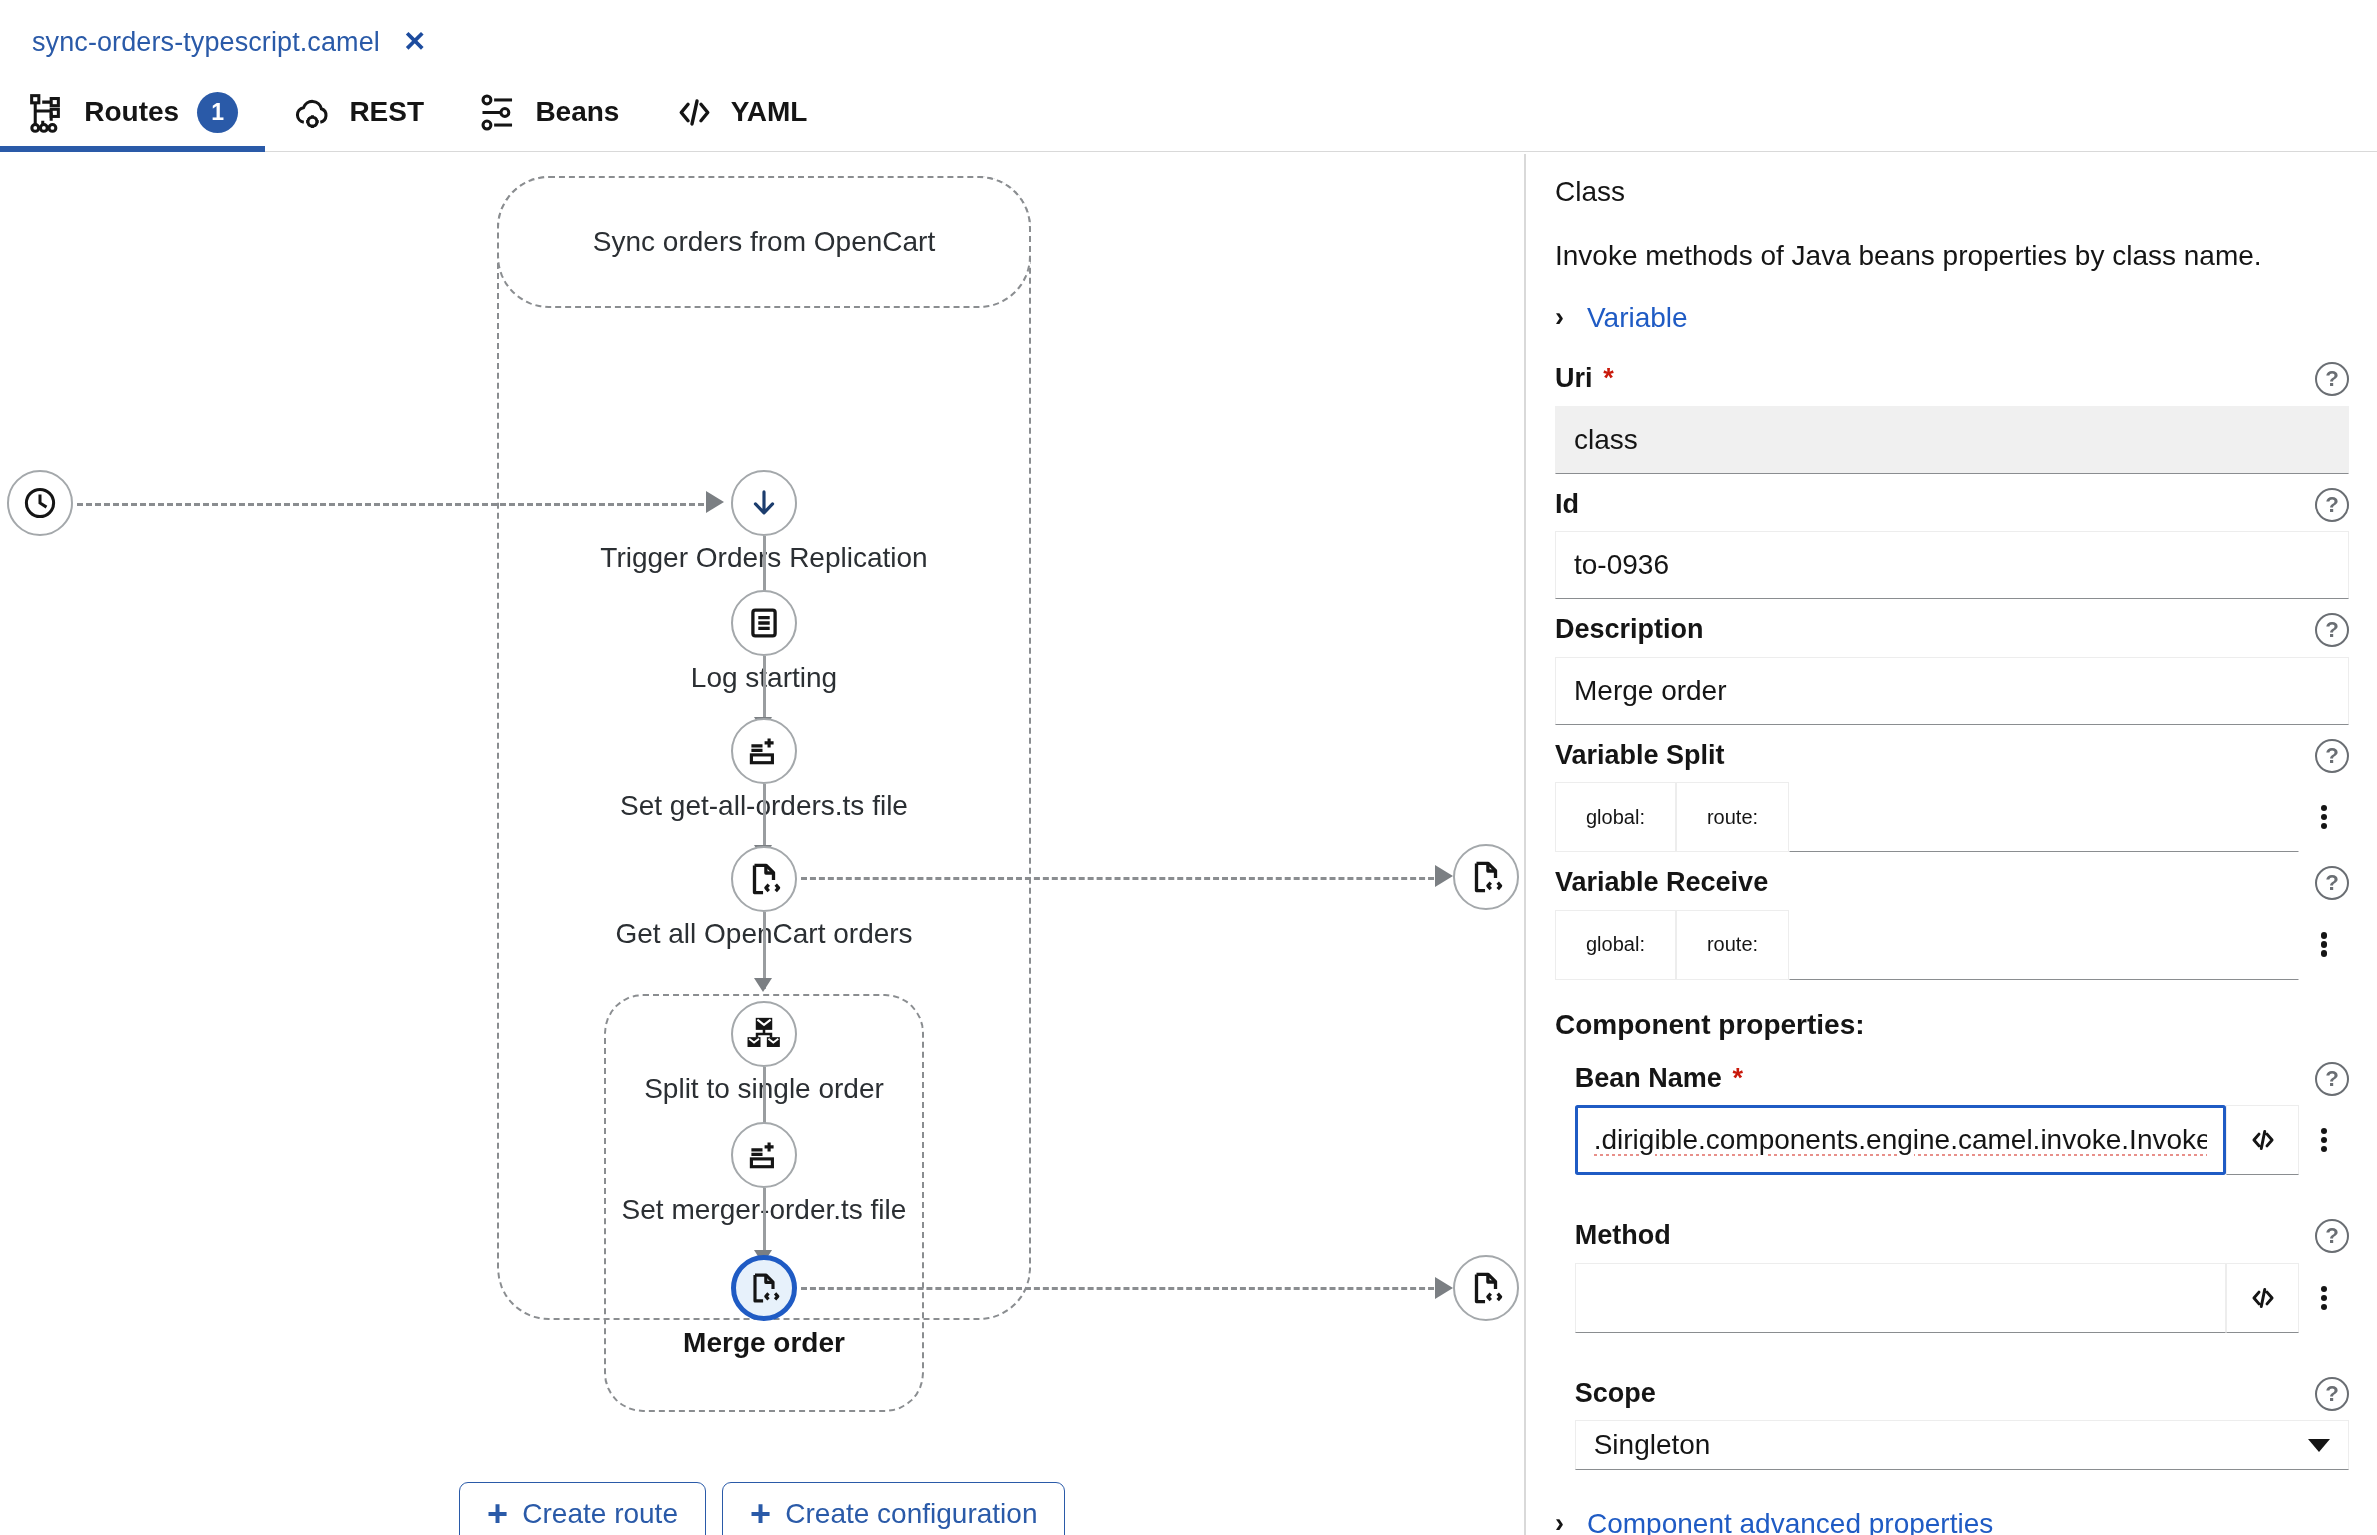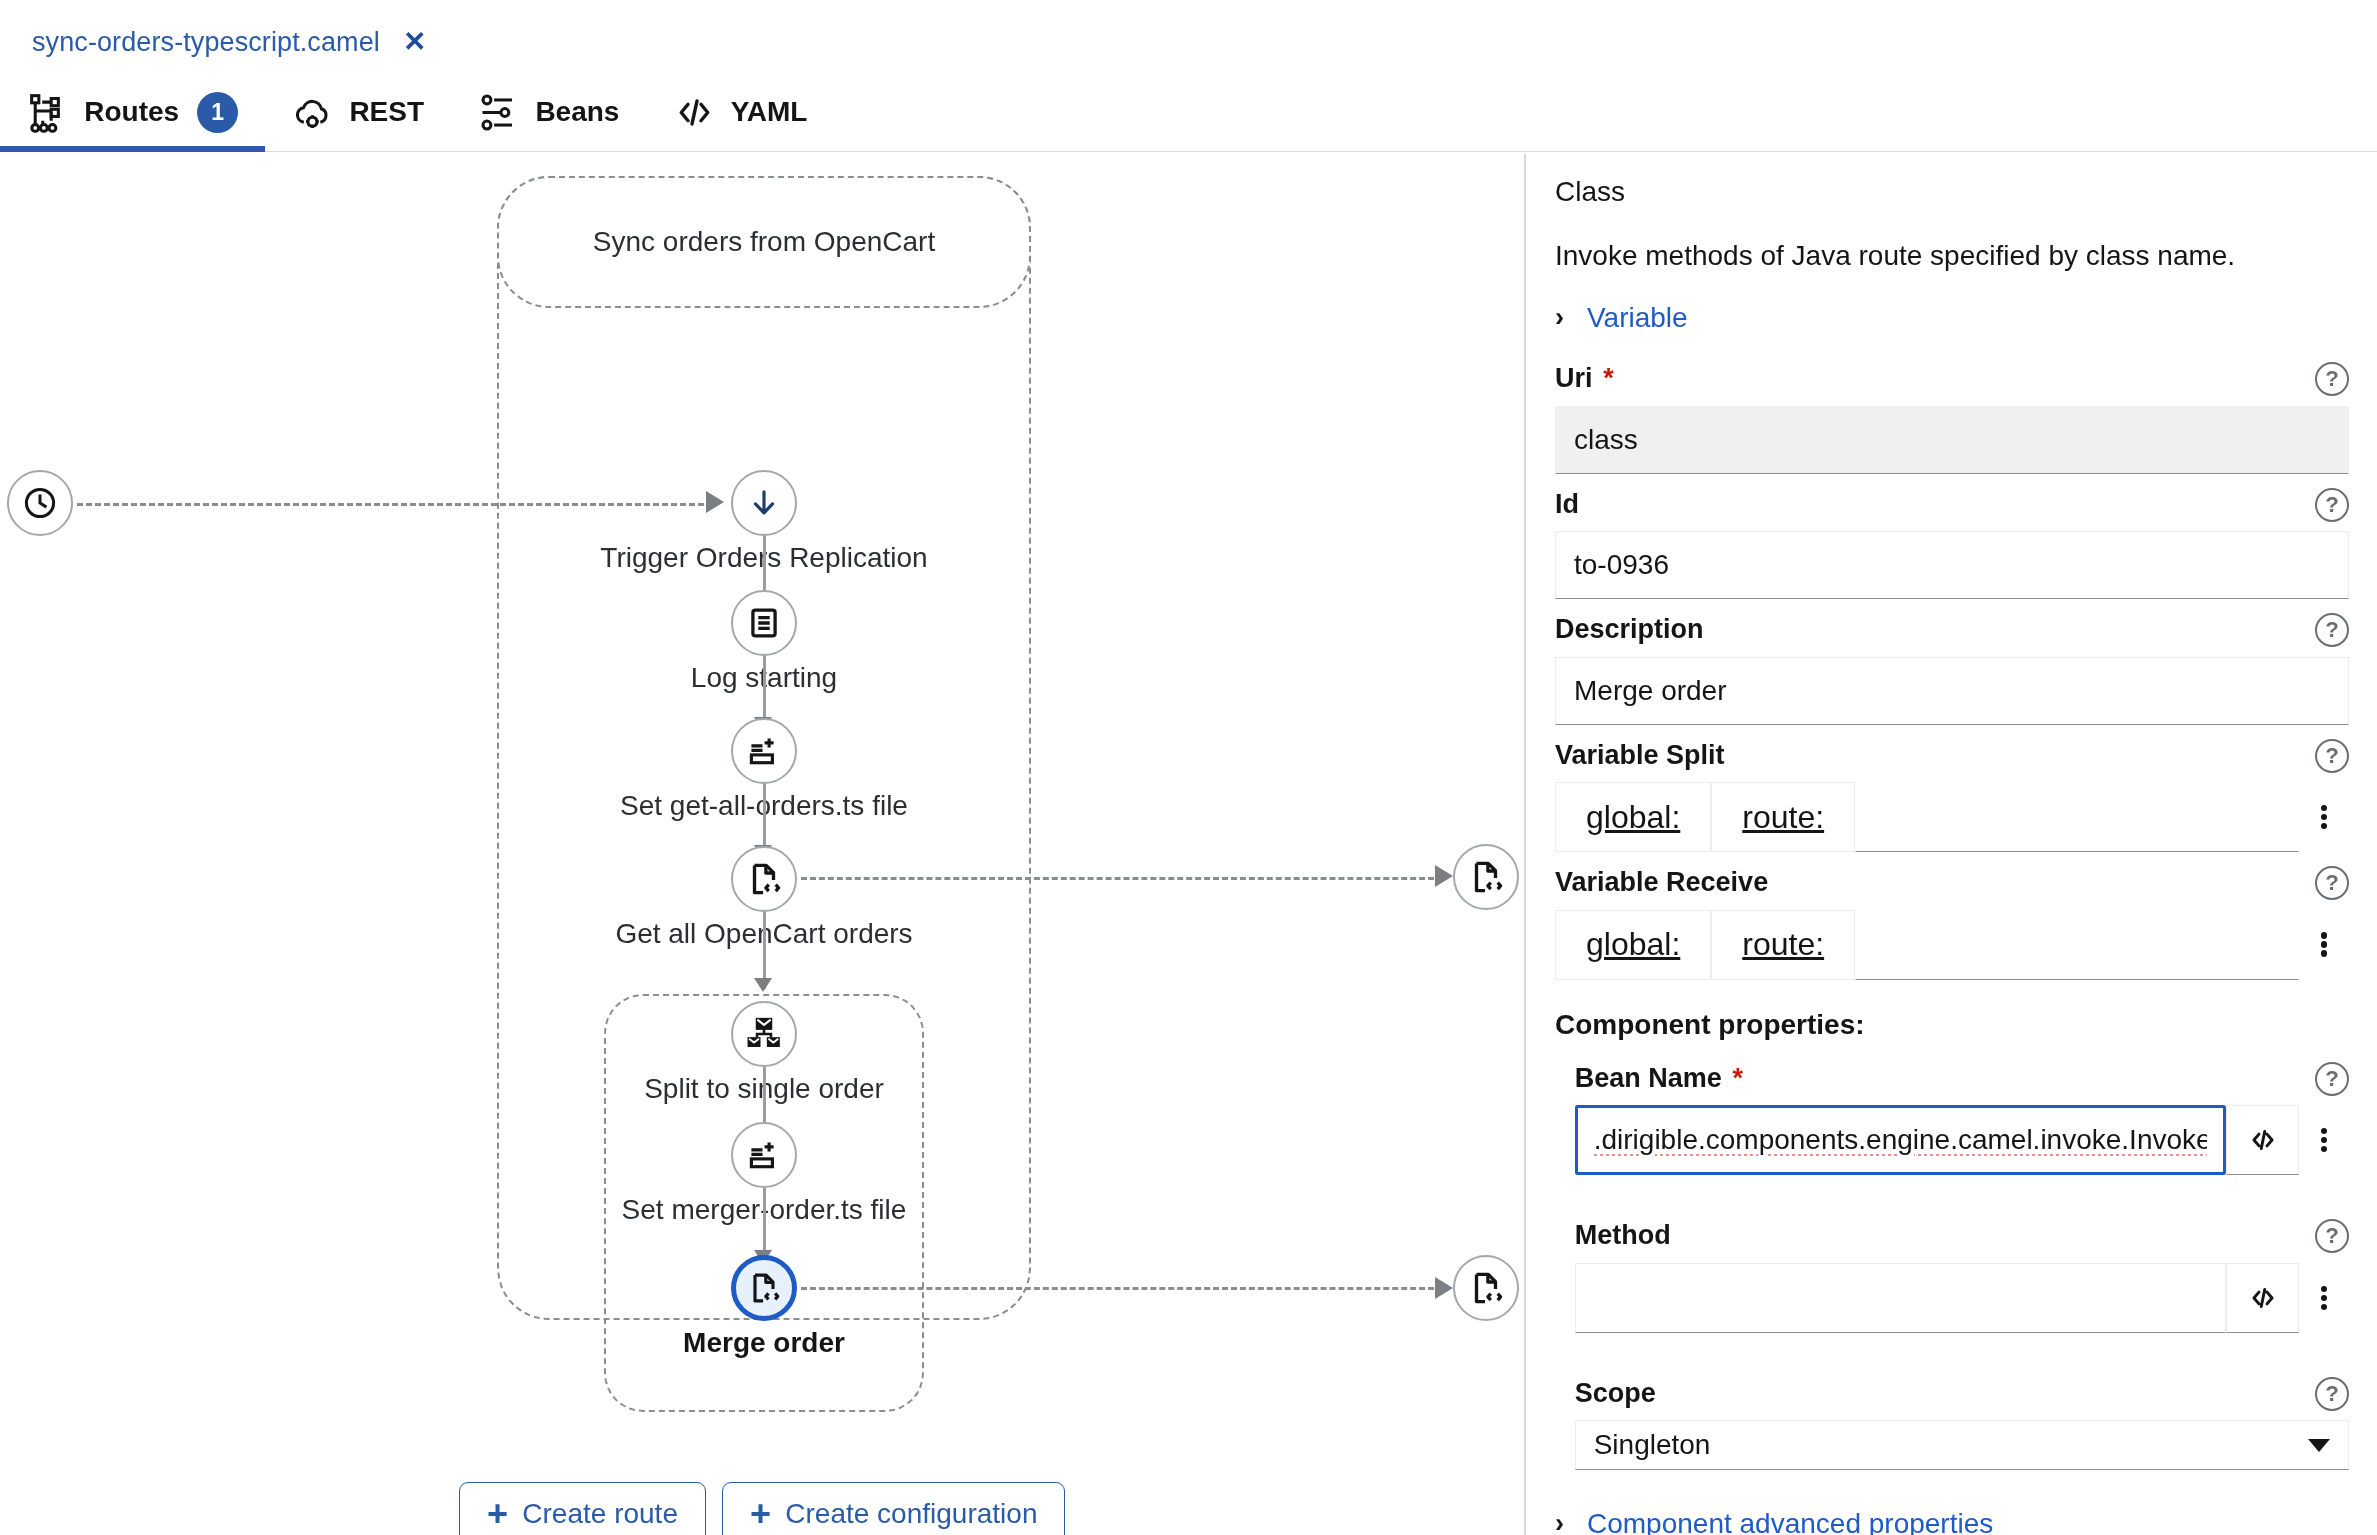--- a/index.html
+++ b/index.html
@@ -151,21 +151,21 @@
     width:100%; height:68px; border:0.9px solid #ededed; border-bottom:1.8px solid #8a8d90;
     background:#fff; font-size:28px; color:#151515; padding:0 18px;
     font-family:"Liberation Sans", sans-serif; outline:none;
   }
   .inp.readonly { background:#f0f0f0; border-color:#f0f0f0; border-bottom:1.8px solid #8a8d90; }
 
   .varrow-row { display:flex; align-items:stretch; width:100%; height:70px; }
   .varrow-row .seg {
     border:0.9px solid #ededed; border-bottom:1.8px solid #ededed; background:#fff;
     display:flex; align-items:center; justify-content:center;
-    font-size:32px; color:#151515; padding:0 30px; white-space:nowrap;text-decoration:underline;
+    font-size:20px; color:#151515; padding:0 30px; white-space:nowrap;
   }
   .varrow-row .grow {
     flex:1; border:0.9px solid #fff; border-bottom:1.8px solid #8a8d90; background:#fff;
   }
   .kebab {
     width:50px; display:flex; align-items:center; justify-content:center;
     cursor:pointer; flex:0 0 auto;
   }
   .kebab i { display:block; width:6.3px; height:6.3px; border-radius:50%; background:#151515; margin:2.7px 0; }
 
@@ -408,21 +408,21 @@
         <span>Create configuration</span>
       </div>
     </div>
   </div>
 
   <div class="vsplit"></div>
 
   <div class="panel">
 
     <div class="p-title">Class</div>
-    <div class="p-desc">Invoke methods of Java route specified by class name.</div>
+    <div class="p-desc">Invoke methods of Java beans properties by class name.</div>
 
     <div class="expander">
       <span class="chev">›</span>
       <span class="etext">Variable</span>
     </div>
 
     <div class="field">
       <div class="flabel">
         <span>Uri</span>
         <span class="req">*</span>

